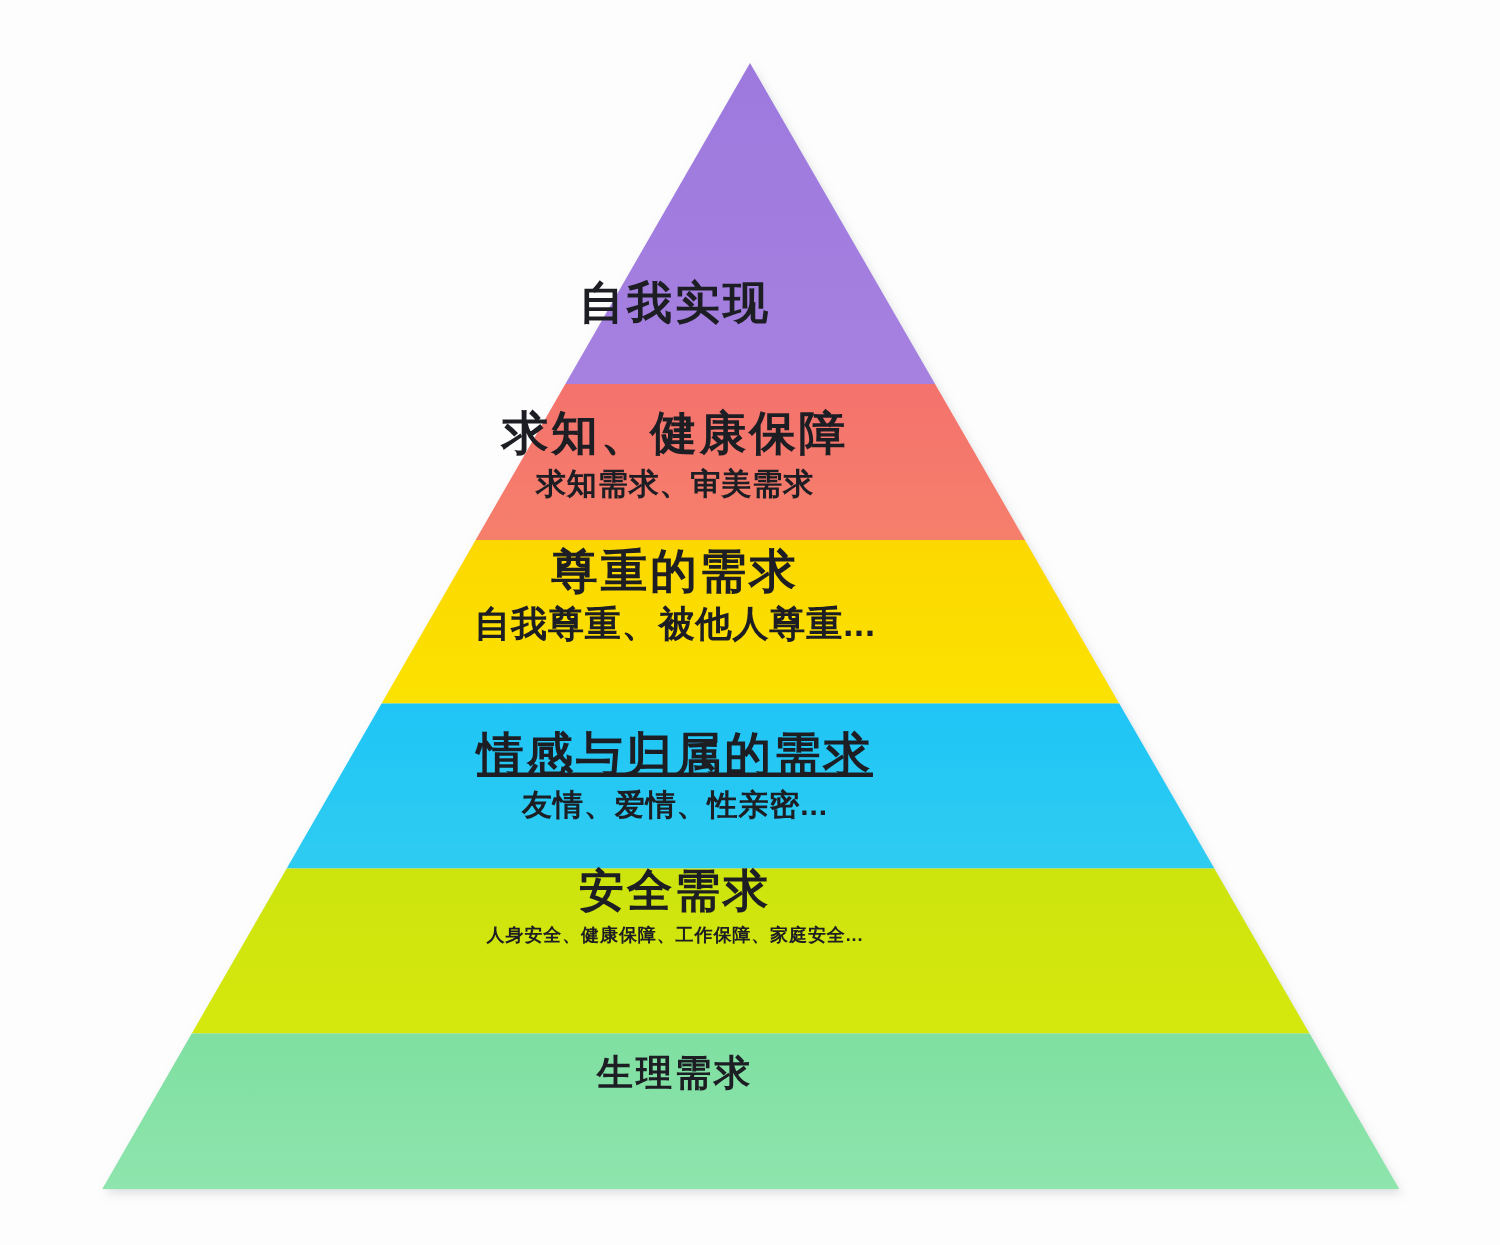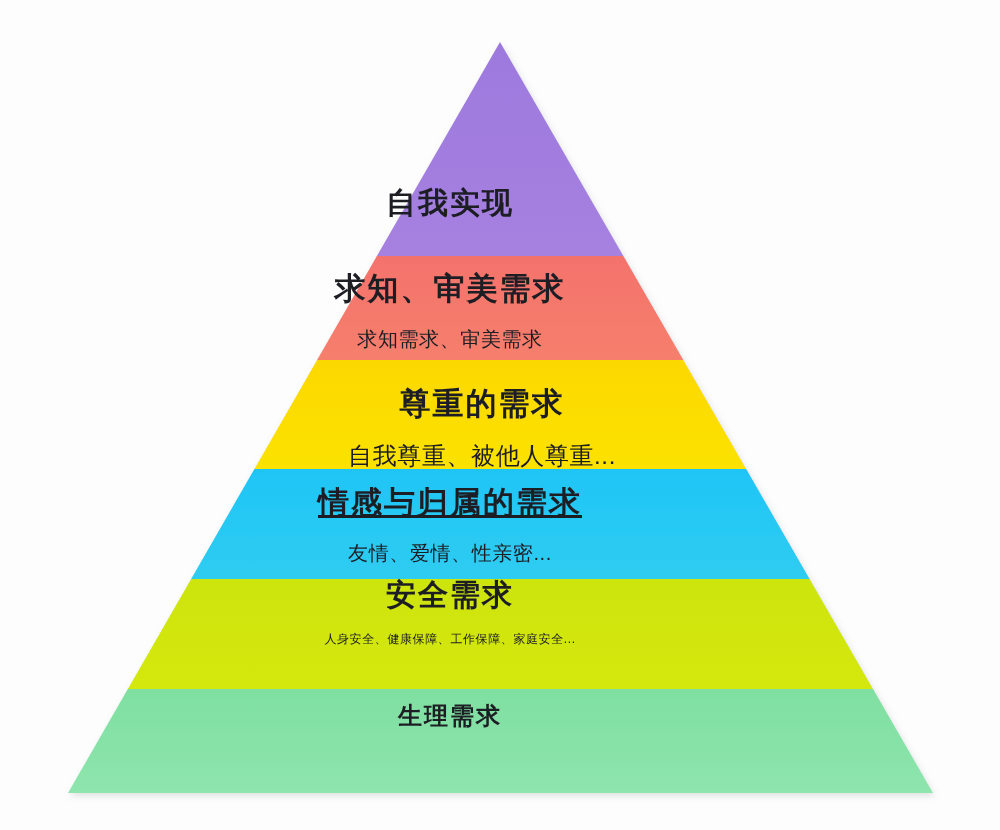--- a/index.html
+++ b/index.html
@@ -40,29 +40,29 @@
     -webkit-font-smoothing: antialiased;
   }
   .tier-title {
     font-size: 29px;
     font-weight: 700;
     letter-spacing: 1.5px;
     white-space: nowrap;
   }
   .tier-sub {
     font-size: 19px;
-    font-weight: 400;
+    font-weight: 700;
     letter-spacing: 0.6px;
-    margin-top: 21px;
+    margin-top: 5px;
     white-space: nowrap;
   }
   
   #tier-text-6 { top: 186px; }      
   #tier-text-5 { top: 272px; }      
-  #tier-text-4 { top: 387px; padding-left: 32px; }      
+  #tier-text-4 { top: 364px; }      
   #tier-text-3 { top: 486px; }      
   #tier-text-2 { top: 578px; }      
   #tier-text-1 { top: 703px; }      
   #tier-text-6 .tier-title { font-size: 30px; letter-spacing: 2px; }
   #tier-text-5 .tier-title { font-size: 31px; letter-spacing: 2px; }
   #tier-text-4 .tier-title { font-size: 31px; letter-spacing: 2px; }
   #tier-text-3 .tier-title { font-size: 31px; letter-spacing: 2px; text-decoration: underline; }
   #tier-text-2 .tier-title { font-size: 30px; letter-spacing: 2px; }
   #tier-text-1 .tier-title { font-size: 24px; letter-spacing: 2px; }
   #tier-text-5 .tier-sub { font-size: 20px; }
@@ -121,21 +121,21 @@
       </g>
     </g>
   </svg>
 
   <div class="tier-text" id="tier-text-6">
     <div class="tier-title">自我实现</div>
 
   </div>
 
   <div class="tier-text" id="tier-text-5">
-    <div class="tier-title">求知、审美需求</div>
+    <div class="tier-title">求知、健康保障</div>
     <div class="tier-sub">求知需求、审美需求</div>
   </div>
 
   <div class="tier-text" id="tier-text-4">
     <div class="tier-title">尊重的需求</div>
     <div class="tier-sub">自我尊重、被他人尊重...</div>
   </div>
 
   <div class="tier-text" id="tier-text-3">
     <div class="tier-title">情感与归属的需求</div>

